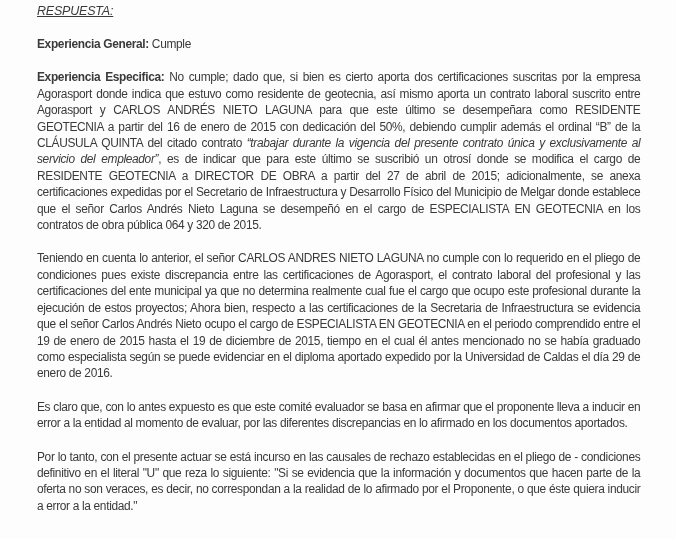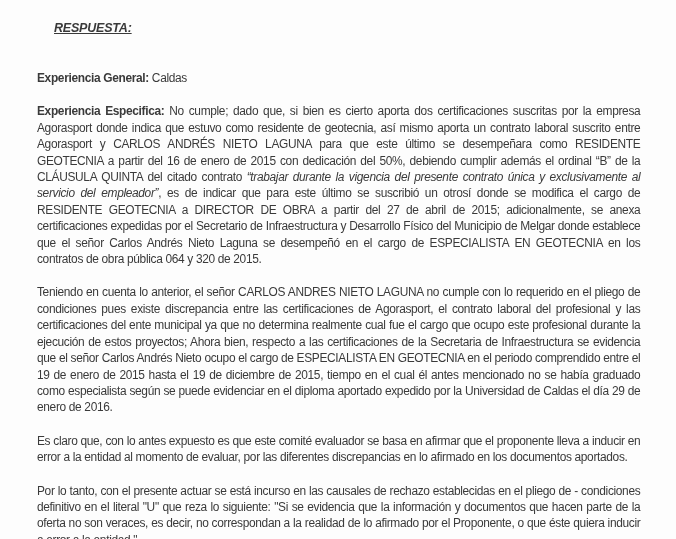--- a/index.html
+++ b/index.html
@@ -15,26 +15,26 @@
       font-family: "Liberation Sans", sans-serif;
       color: #3a3a3a;
     }
     .page {
       position: absolute;
       left: 37px;
       top: 3px;
       width: 603px;
     }
     .heading {
-      font-weight: bold;
+      font-weight: normal;
       font-style: italic;
       text-decoration: underline;
       font-size: 12.5px;
       letter-spacing: -0.2px;
-      margin: 17px;
+      margin: 0;
       height: 16px;
       line-height: 16px;
     }
     p {
       margin: 0;
       font-size: 12.3px;
       line-height: 16.4px;
       text-align: justify;
       letter-spacing: -0.35px;
       transform: scaleX(0.97);
@@ -49,21 +49,21 @@
     b { font-weight: bold; }
     i { font-style: italic; }
   </style>
 </head>
 <body>
 
 <div class="page">
   <div class="heading">RESPUESTA:</div>
   <div class="gap-1"></div>
 
-  <p><b>Experiencia General:</b><span> Caldas</span></p>
+  <p><b>Experiencia General:</b><span> Cumple</span></p>
   <div class="gap-2"></div>
 
   <p><b>Experiencia Especifica:</b><span> No cumple; dado que, si bien es cierto aporta dos certificaciones suscritas por la empresa Agorasport donde indica que estuvo como residente de geotecnia, así mismo aporta un contrato laboral suscrito entre Agorasport y CARLOS ANDRÉS NIETO LAGUNA para que este último se desempeñara como RESIDENTE GEOTECNIA a partir del 16 de enero de 2015 con dedicación del 50%, debiendo cumplir además el ordinal “B” de la CLÁUSULA QUINTA del citado contrato </span><i>“trabajar durante la vigencia del presente contrato única y exclusivamente al servicio del empleador”</i><span>, es de indicar que para este último se suscribió un otrosí donde se modifica el cargo de RESIDENTE GEOTECNIA a DIRECTOR DE OBRA a partir del 27 de abril de 2015; adicionalmente, se anexa certificaciones expedidas por el Secretario de Infraestructura y Desarrollo Físico del Municipio de Melgar donde establece que el señor Carlos Andrés Nieto Laguna se desempeñó en el cargo de ESPECIALISTA EN GEOTECNIA en los contratos de obra pública 064 y 320 de 2015.</span></p>
   <div class="gap-3"></div>
 
   <p>Teniendo en cuenta lo anterior, el señor CARLOS ANDRES NIETO LAGUNA no cumple con lo requerido en el pliego de condiciones pues existe discrepancia entre las certificaciones de Agorasport, el contrato laboral del profesional y las certificaciones del ente municipal ya que no determina realmente cual fue el cargo que ocupo este profesional durante la ejecución de estos proyectos; Ahora bien, respecto a las certificaciones de la Secretaria de Infraestructura se evidencia que el señor Carlos Andrés  Nieto ocupo el cargo de ESPECIALISTA EN GEOTECNIA en el periodo comprendido entre  el 19 de enero de 2015 hasta el 19 de diciembre de 2015, tiempo en el cual él antes mencionado no se había graduado como especialista según se puede evidenciar en el diploma aportado expedido por la Universidad de Caldas el día 29 de enero de 2016.</p>
   <div class="gap-4"></div>
 
   <p>Es claro que, con lo antes expuesto es que este comité evaluador se basa en afirmar que el proponente lleva a inducir en error a la entidad al momento de evaluar, por las diferentes discrepancias en lo afirmado en los documentos aportados.</p>
   <div class="gap-5"></div>

